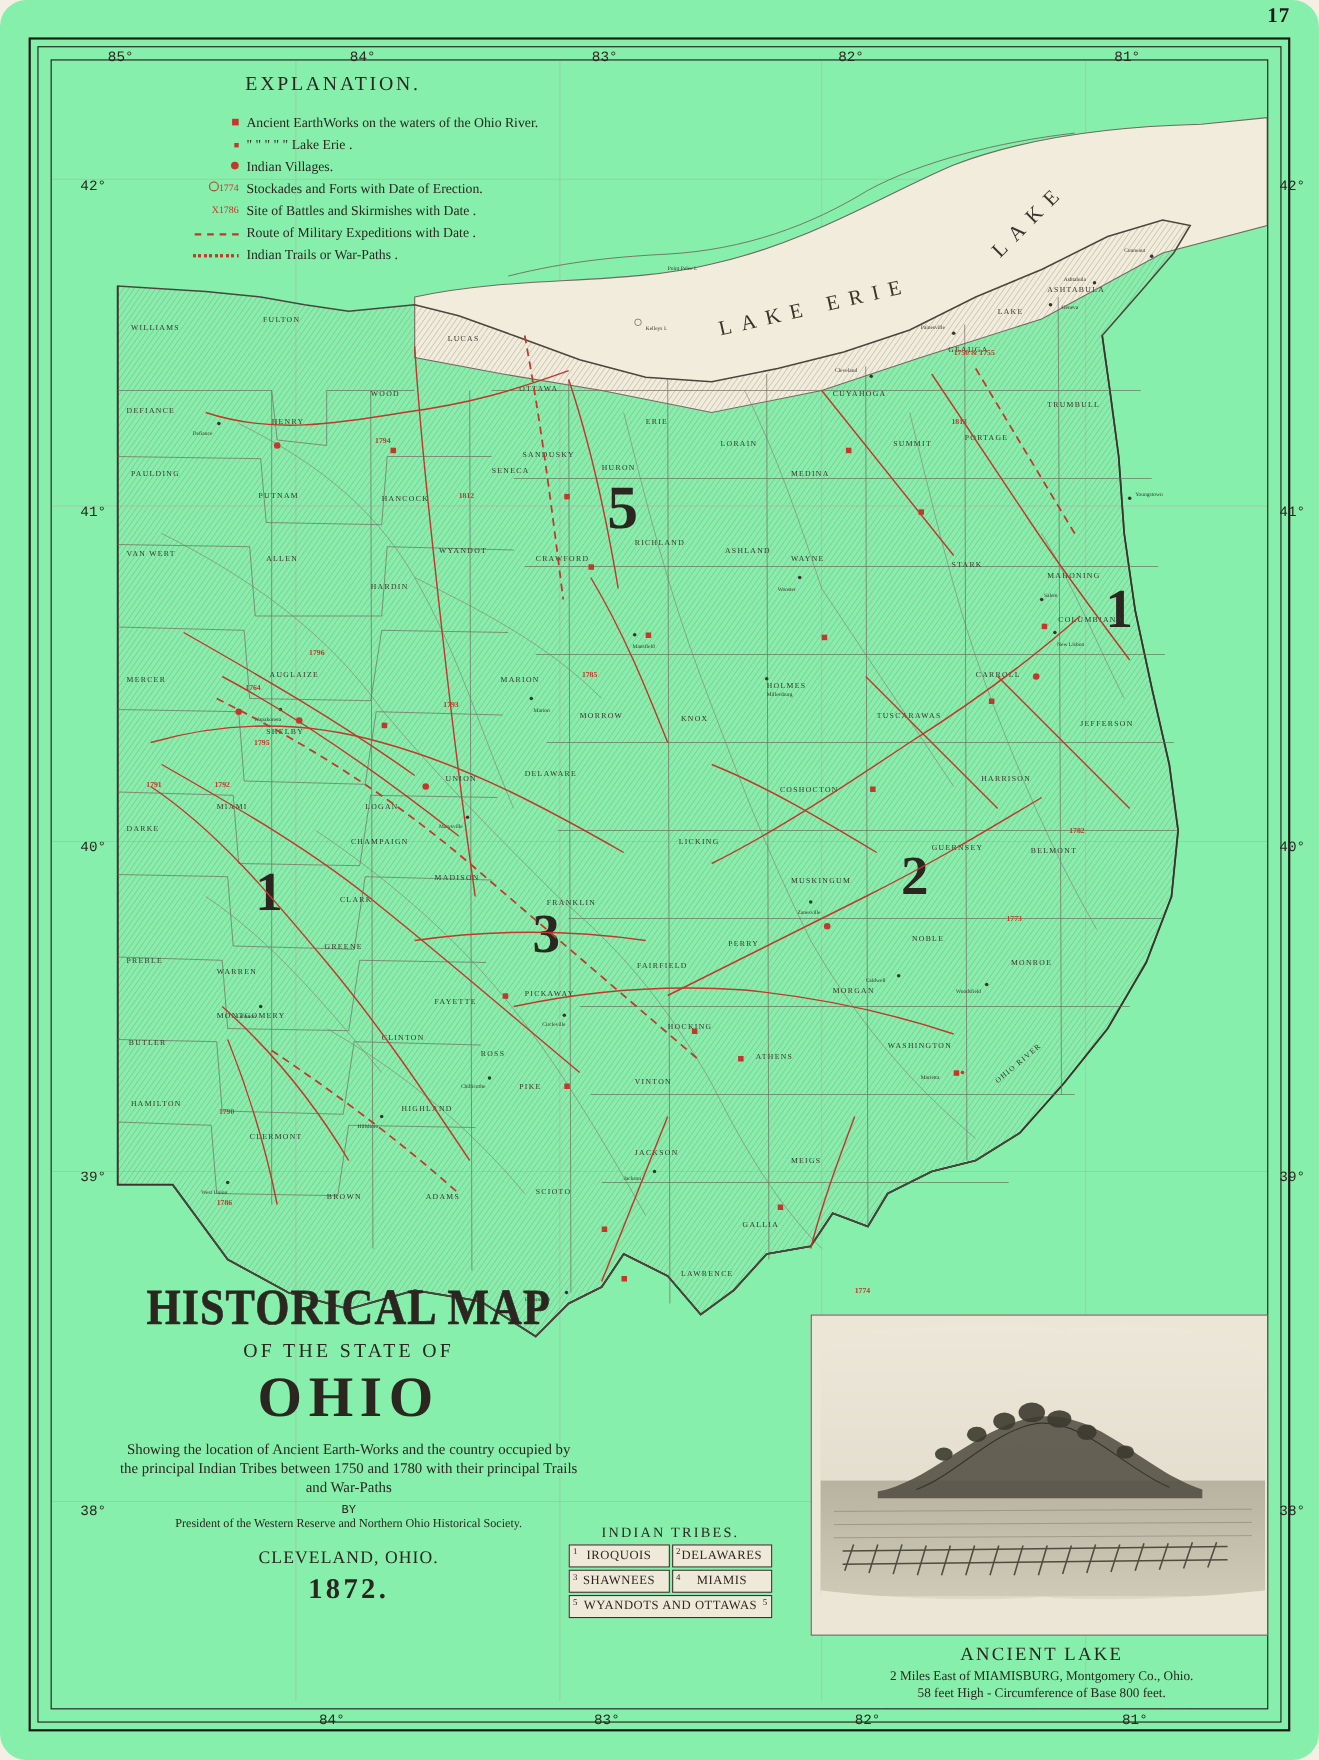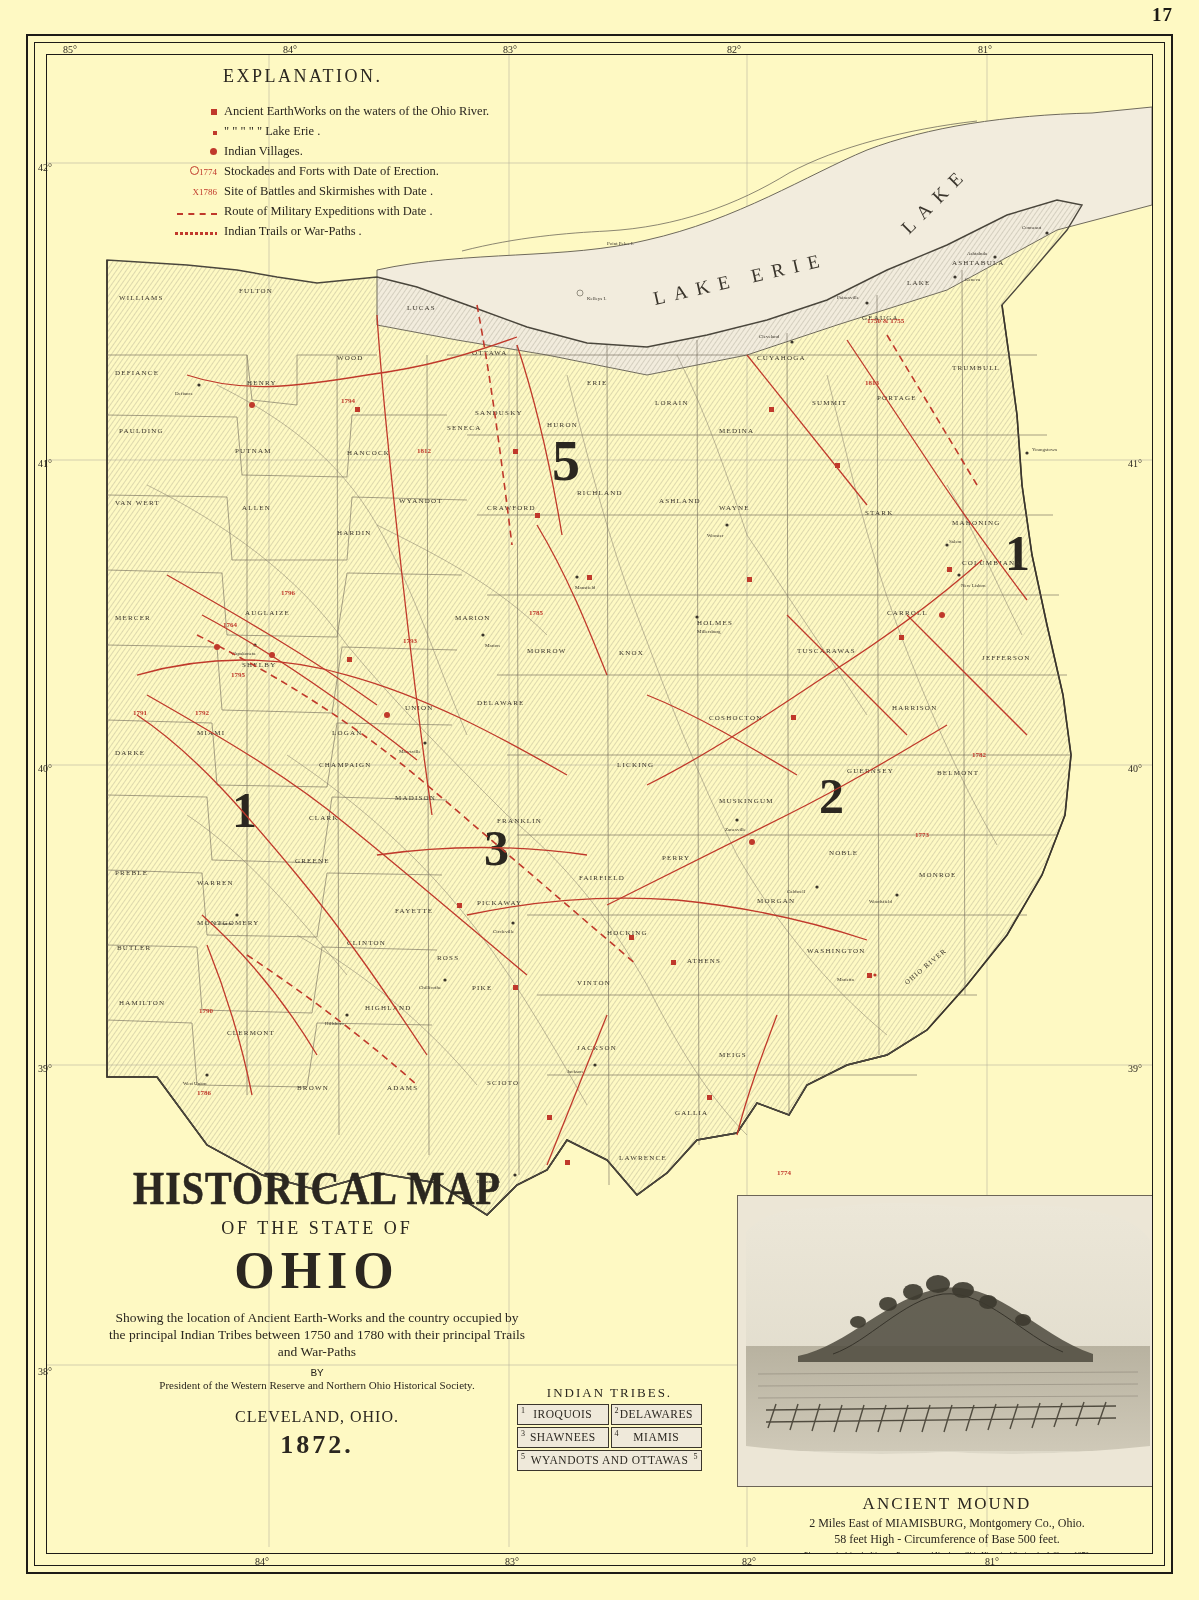--- a/index.html
+++ b/index.html
@@ -1,27 +1,27 @@
 <!DOCTYPE html>
 <html><head>
 <meta charset="utf-8">
 <style>
   html,body{margin:0;padding:0;background:#f4efe2;}
   body{width:1199px;height:1600px;position:relative;overflow:hidden;
        font-family:"Liberation Serif", serif;color:#2b2720;}
 
   
-  #page{position:absolute;inset:0;background:#fef9c3;}
+  #page{position:absolute;inset:0;background:#86efac;border-radius:24px;}
   .page-number{position:absolute;top:4px;right:26px;font-size:19px;font-weight:bold;letter-spacing:1px;color:#1c1a16;}
 
   .border-outer{position:absolute;left:26px;top:34px;right:26px;bottom:26px;border:2px solid #1d1b17;}
   .border-mid{position:absolute;left:34px;top:42px;right:34px;bottom:34px;border:1px solid #1d1b17;}
   .border-inner{position:absolute;left:46px;top:54px;right:46px;bottom:46px;border:1px solid #1d1b17;}
 
-  .coordlabel{position:absolute;font-size:10px;color:#2b2720;font-family:Liberation Serif, serif;}
+  .coordlabel{position:absolute;font-size:13px;color:#2b2720;font-family:Liberation Mono, monospace;margin-left:35px;}
 
   
   #mapfield{position:absolute;left:47px;top:55px;right:47px;bottom:47px;overflow:hidden;}
 
   #ohio-wrap{position:absolute;left:0;top:0;width:1105px;height:1492px;}
   svg{display:block;}
 
   
   #explanation{position:absolute;left:122px;top:12px;width:380px;font-size:12.5px;line-height:1.05;}
   #explanation h2{margin:0 0 18px 54px;font-size:18px;font-weight:normal;letter-spacing:2.5px;
@@ -582,23 +582,23 @@
             <line x1="316" y1="231" x2="324" y2="207"></line>
             <line x1="338" y1="230" x2="346" y2="206"></line>
             <line x1="360" y1="229" x2="368" y2="206"></line>
             <line x1="28" y1="214" x2="378" y2="210"></line>
             <line x1="28" y1="226" x2="378" y2="222"></line>
           </g>
           <path d="M8,250 Q110,262 210,256 Q300,262 412,250 L412,282 L8,282 Z" fill="#ece6d6"></path>
         </svg>
       </div>
       <div class="m-cap">
-        <div class="m-t1">ANCIENT MOUND</div>
+        <div class="m-t1">ANCIENT LAKE</div>
         <div class="m-t2">2 Miles East of MIAMISBURG, Montgomery Co., Ohio.</div>
-        <div class="m-t3">58 feet High - Circumference of Base 500 feet.</div>
+        <div class="m-t3">58 feet High - Circumference of Base 800 feet.</div>
         <div class="m-t4">Photographed for the Western Reserve and Northern Ohio Historical Society by J. Slater, 1872.</div>
       </div>
     </div>
 
   </div>
 
 
 </div>
 
 </body></html>

